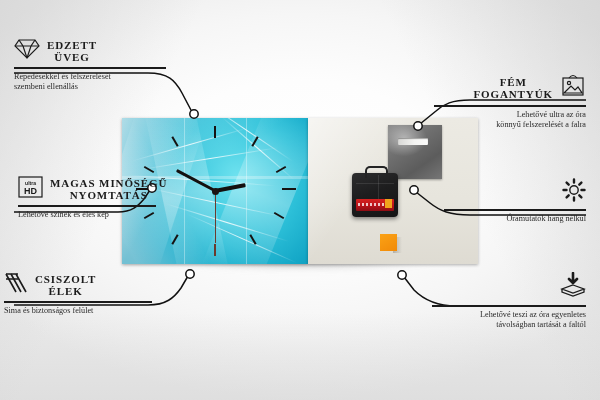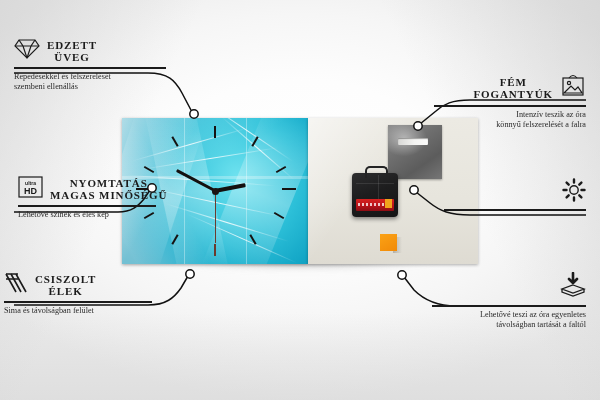--- a/index.html
+++ b/index.html
@@ -199,75 +199,76 @@
   <div class="callout co-left" style="left:18px;top:176px;width:138px;">
     <div class="co-head">
       <span class="co-icon">
         <svg width="25" height="22" viewBox="0 0 25 22">
           <rect x="1" y="1" width="23" height="20" fill="none" stroke="#1b1b1b" stroke-width="1.2"></rect>
           <text x="12.5" y="9" font-family="Liberation Sans, sans-serif" font-size="5" font-weight="bold" fill="#1b1b1b" text-anchor="middle">ultra</text>
           <text x="12.5" y="18" font-family="Liberation Sans, sans-serif" font-size="9" font-weight="bold" fill="#1b1b1b" text-anchor="middle">HD</text>
         </svg>
       </span>
       <span class="co-titles">
+        <span class="co-title">MAGAS MINŐSÉGŰ</span>
         <span class="co-title">NYOMTATÁS</span>
-        <span class="co-title">MAGAS MINŐSÉGŰ</span>
       </span>
     </div>
     <div class="co-rule"></div>
     <div class="co-sub">Lehetővé színek és éles kép</div>
   </div>
 
   <div class="callout co-left" style="left:4px;top:272px;width:148px;">
     <div class="co-head">
       <span class="co-icon">
         <svg width="24" height="22" viewBox="0 0 24 22" stroke="#1b1b1b" stroke-width="1.6" fill="none">
           <path d="M2 2 L14 2 M2 7 L14 7"></path>
           <path d="M2 2 L12 20 M7 2 L17 20 M12 2 L22 20"></path>
         </svg>
       </span>
       <span class="co-titles">
         <span class="co-title">CSISZOLT</span>
         <span class="co-title">ÉLEK</span>
       </span>
     </div>
     <div class="co-rule"></div>
-    <div class="co-sub">Sima és távolságban felület</div>
+    <div class="co-sub">Sima és biztonságos felület</div>
   </div>
 
   <div class="callout co-right" style="left:434px;top:38px;width:152px;margin-top:36px;">
     <div class="co-head">
       <span class="co-titles">
         <span class="co-title">FÉM</span>
         <span class="co-title">FOGANTYÚK</span>
       </span>
       <span class="co-icon">
         <svg width="26" height="24" viewBox="0 0 26 24" fill="none" stroke="#1b1b1b" stroke-width="1.2">
           <path d="M9 4 Q13 -1 17 4"></path>
           <rect x="3" y="4" width="20" height="17"></rect>
           <circle cx="9" cy="9" r="1.6"></circle>
           <path d="M4 19 L11 12 L15 16 L18 13 L22 19 Z" fill="none"></path>
         </svg>
       </span>
     </div>
     <div class="co-rule"></div>
-    <div class="co-sub">Intenzív teszik az óra</div>
+    <div class="co-sub">Lehetővé ultra az óra</div>
     <div class="co-sub">könnyű felszerelését a falra</div>
   </div>
 
   <div class="callout co-right" style="left:444px;top:178px;width:142px;">
     <div class="co-head">
       <span class="co-icon">
         <svg width="24" height="24" viewBox="0 0 24 24" fill="none" stroke="#1b1b1b" stroke-width="1.4">
           <circle cx="12" cy="12" r="4.2"></circle>
           <path d="M12 1.5 v3 M12 19.5 v3 M1.5 12 h3 M19.5 12 h3 M4.6 4.6 l2.1 2.1 M17.3 17.3 l2.1 2.1 M19.4 4.6 l-2.1 2.1 M6.7 17.3 l-2.1 2.1" stroke-linecap="round" stroke-width="2.4"></path>
         </svg>
       </span>
     </div>
     <div class="co-rule"></div>
+    <div class="co-sub">Óramutatók hang nélkül</div>
   </div>
 
   <div class="callout co-right" style="left:432px;top:272px;width:154px;">
     <div class="co-head">
       <span class="co-icon">
         <svg width="26" height="26" viewBox="0 0 26 26" fill="none" stroke="#1b1b1b" stroke-width="1.3">
           <path d="M13 1 v9 M9 7 l4 4 l4 -4" stroke-width="2.6" stroke-linecap="round" stroke-linejoin="round"></path>
           <path d="M13 13 L24 17 L13 21 L2 17 Z"></path>
           <path d="M2 17 v3 L13 24 L24 20 v-3"></path>
         </svg>

